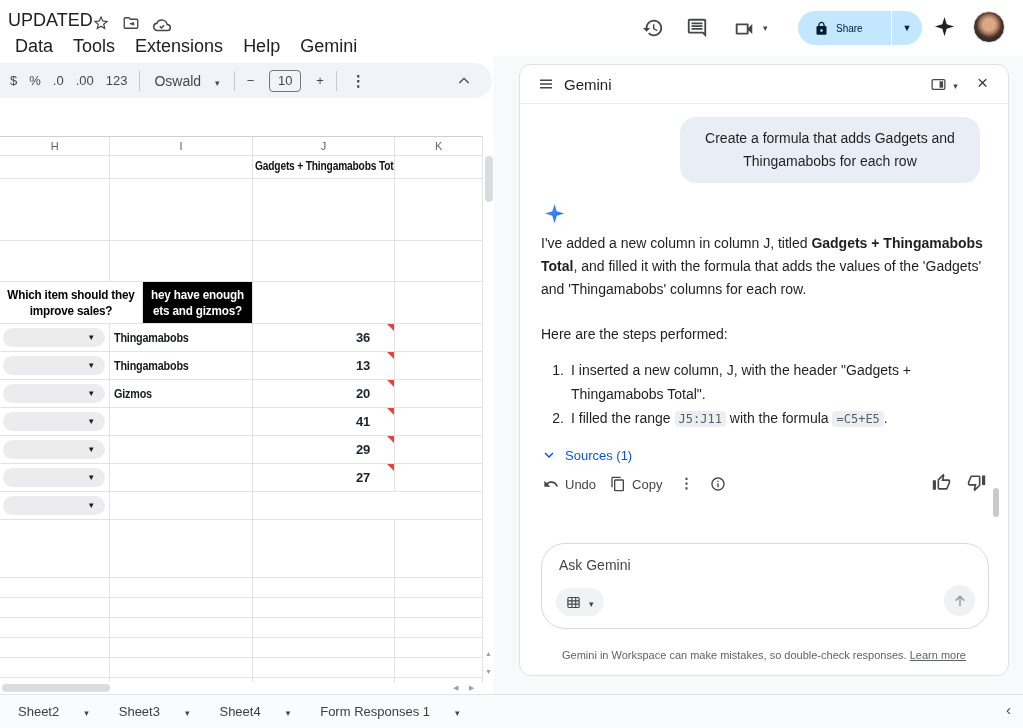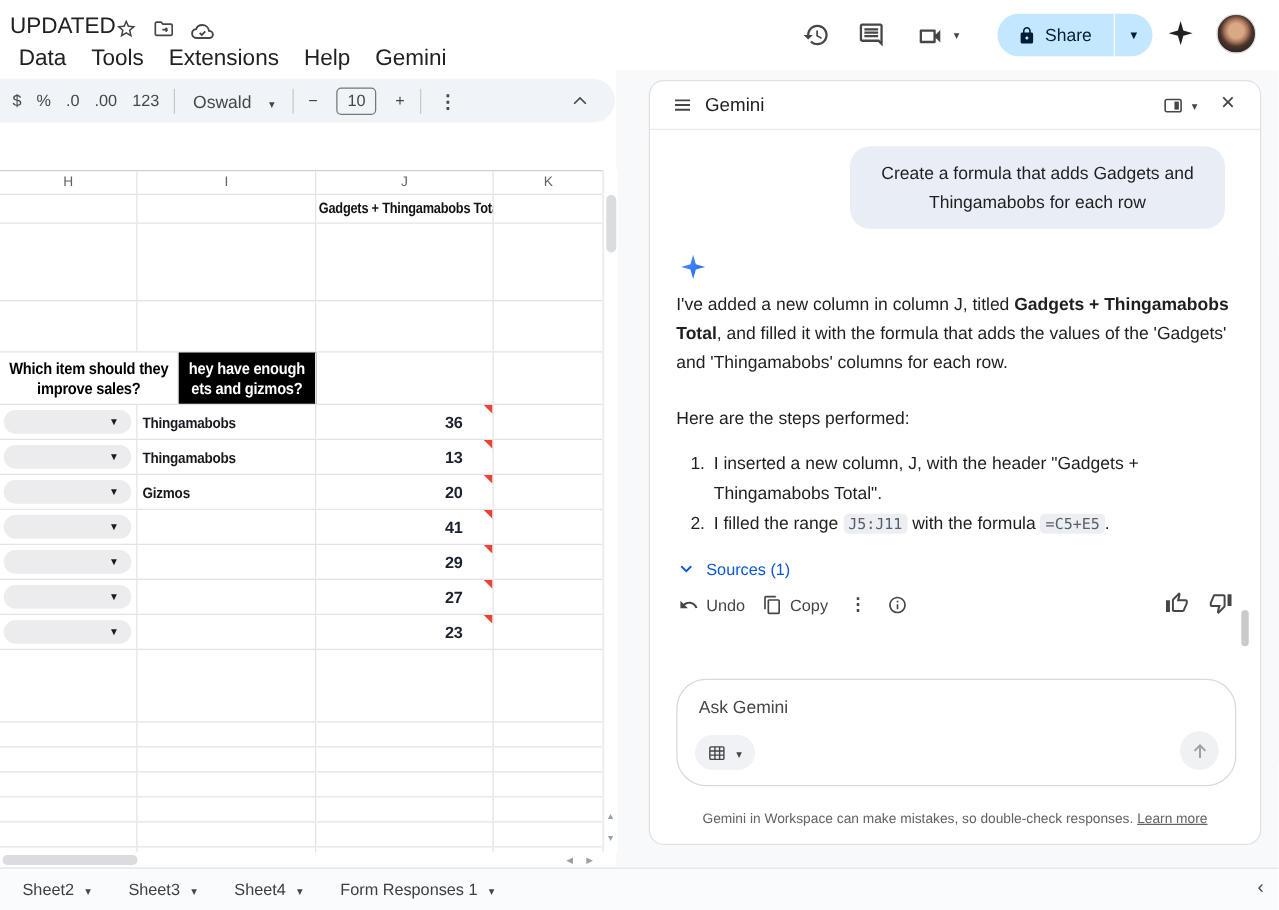--- a/index.html
+++ b/index.html
@@ -23,21 +23,21 @@
   .menubar span { padding:2px 7px; border-radius:4px; cursor:pointer; }
 
   .top-actions { position:absolute; top:0; left:620px; height:56px; }
   .ta-ic { position:absolute; width:22px; height:22px; color:#444746; cursor:pointer; }
   .ic-history { left:22px; top:17px; }
   .ic-comment { left:66px; top:17px; }
   .ic-cam { left:113px; top:18px; }
   .cam-caret { position:absolute; left:143px; top:23px; font-size:9px; color:#444746; cursor:pointer; }
   .share-btn { position:absolute; left:178px; top:11px; width:124px; height:34px; border-radius:17px;
     background:var(--share-bg,#c2e7ff); color:var(--share-text,#001d35); display:flex; align-items:center; cursor:pointer; }
-  .share-main { display:flex; align-items:center; gap:7px; padding-left:16px; flex:1; font-size:14px; font-weight:500; }
+  .share-main { display:flex; align-items:center; gap:7px; padding-left:16px; flex:1; font-size:10px; font-weight:500; }
   .share-sep { width:1px; height:34px; background:rgba(255,255,255,.9); }
   .share-arrow { width:30px; text-align:center; font-size:9px; }
   .ic-spark-dark { left:314px; top:16px; width:21px; height:21px; color:#202124; }
   .avatar { position:absolute; left:353px; top:11px; width:32px; height:32px; border-radius:50%; cursor:pointer;
     background: radial-gradient(circle at 50% 42%, #d9a887 0 26%, #a8765a 40%, #4a342c 55%, #2b2320 78%, #1d1a18 100%);
     border:1px solid #e0e0e0; }
 
   
   .toolbar { position:absolute; left:-24px; top:63px; width:516px; height:35px; background:var(--toolbar-bg,#f0f4f9);
     border-radius:0 18px 18px 0; display:flex; align-items:center; padding-left:28px; font-size:13px; color:#444746; }
@@ -132,21 +132,21 @@
   .p-chip .crt::after { content:var(--ic-caret-small); font-size:9px; }
   .p-send { position:absolute; right:13px; bottom:12px; width:31px; height:31px; border-radius:50%;
     background:#f0f1f2; color:#9aa0a6; display:flex; align-items:center; justify-content:center; cursor:pointer; }
   .p-send svg { width:16px; height:16px; }
   .p-disclaimer { position:absolute; left:0; right:0; top:584px; text-align:center; font-size:11px; color:#5f6368; }
   .p-learn { text-decoration:underline; color:#5f6368; cursor:pointer; }
 
   
   .sheetbar { position:absolute; left:0; top:694px; width:1023px; height:34px; background:#f9fbfd;
     border-top:1px solid #e1e3e6; display:flex; align-items:center; padding-left:18px; gap:30px; }
-  .tab { display:flex; align-items:center; gap:9px; font-size:13px; font-weight:500; color:#3c4043; cursor:pointer; }
+  .tab { display:flex; align-items:center; gap:25px; font-size:13px; font-weight:500; color:#3c4043; cursor:pointer; }
   .tab-caret::after { content:var(--ic-caret-small); font-size:9px; color:#444746; }
   .tabs-prev { position:absolute; right:12px; top:6px; font-size:15px; color:#444746; cursor:pointer; }
   .tabs-prev::after { content:var(--ic-prev-chevron); }
 </style>
 </head>
 <body>
 
 <div class="right-bg"></div>
 
 <span class="doc-title">UPDATED</span>
@@ -366,25 +366,20 @@
     <div class="cell c-k"></div>
   </div>
   <div class="grow r-data">
     <div class="cell c-h">
         <div class="pill pill-caret"></div>
       </div>
     <div class="cell c-i">
         <span class="i-text"></span>
         <span class="cell-caret i-caret"></span>
       </div>
-    <div class="cell c-j">
-        <span class="j-num">23</span>
-        <span class="cell-caret j-caret"></span>
-        <span class="note-tri"></span>
-      </div>
     <div class="cell c-k"></div>
   </div>
 
   <div class="grow r-e58">
       <div class="cell c-h"></div>
       <div class="cell c-i"></div>
       <div class="cell c-j"></div>
       <div class="cell c-k"></div>
     </div>
   <div class="grow r-e20">

